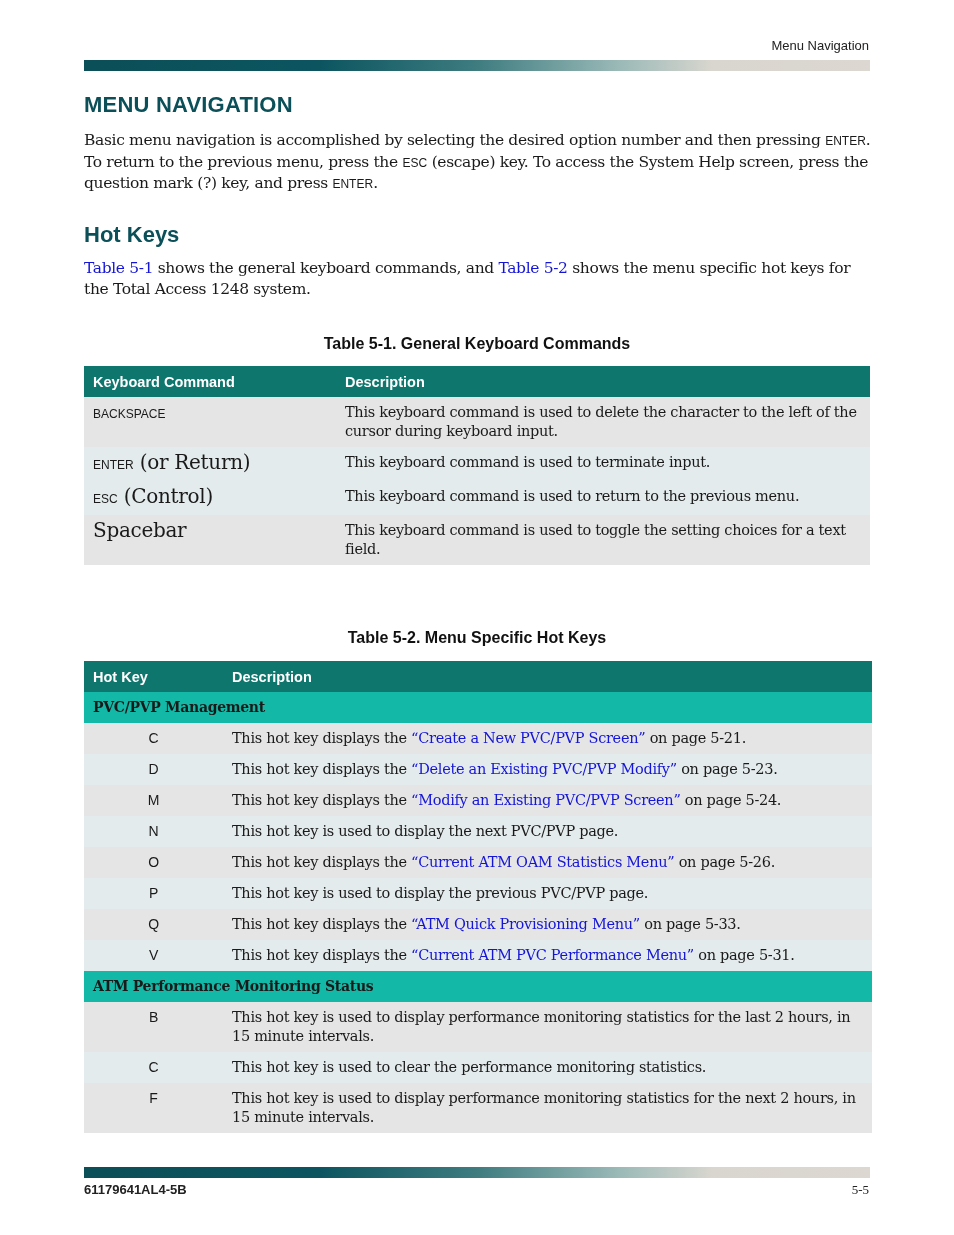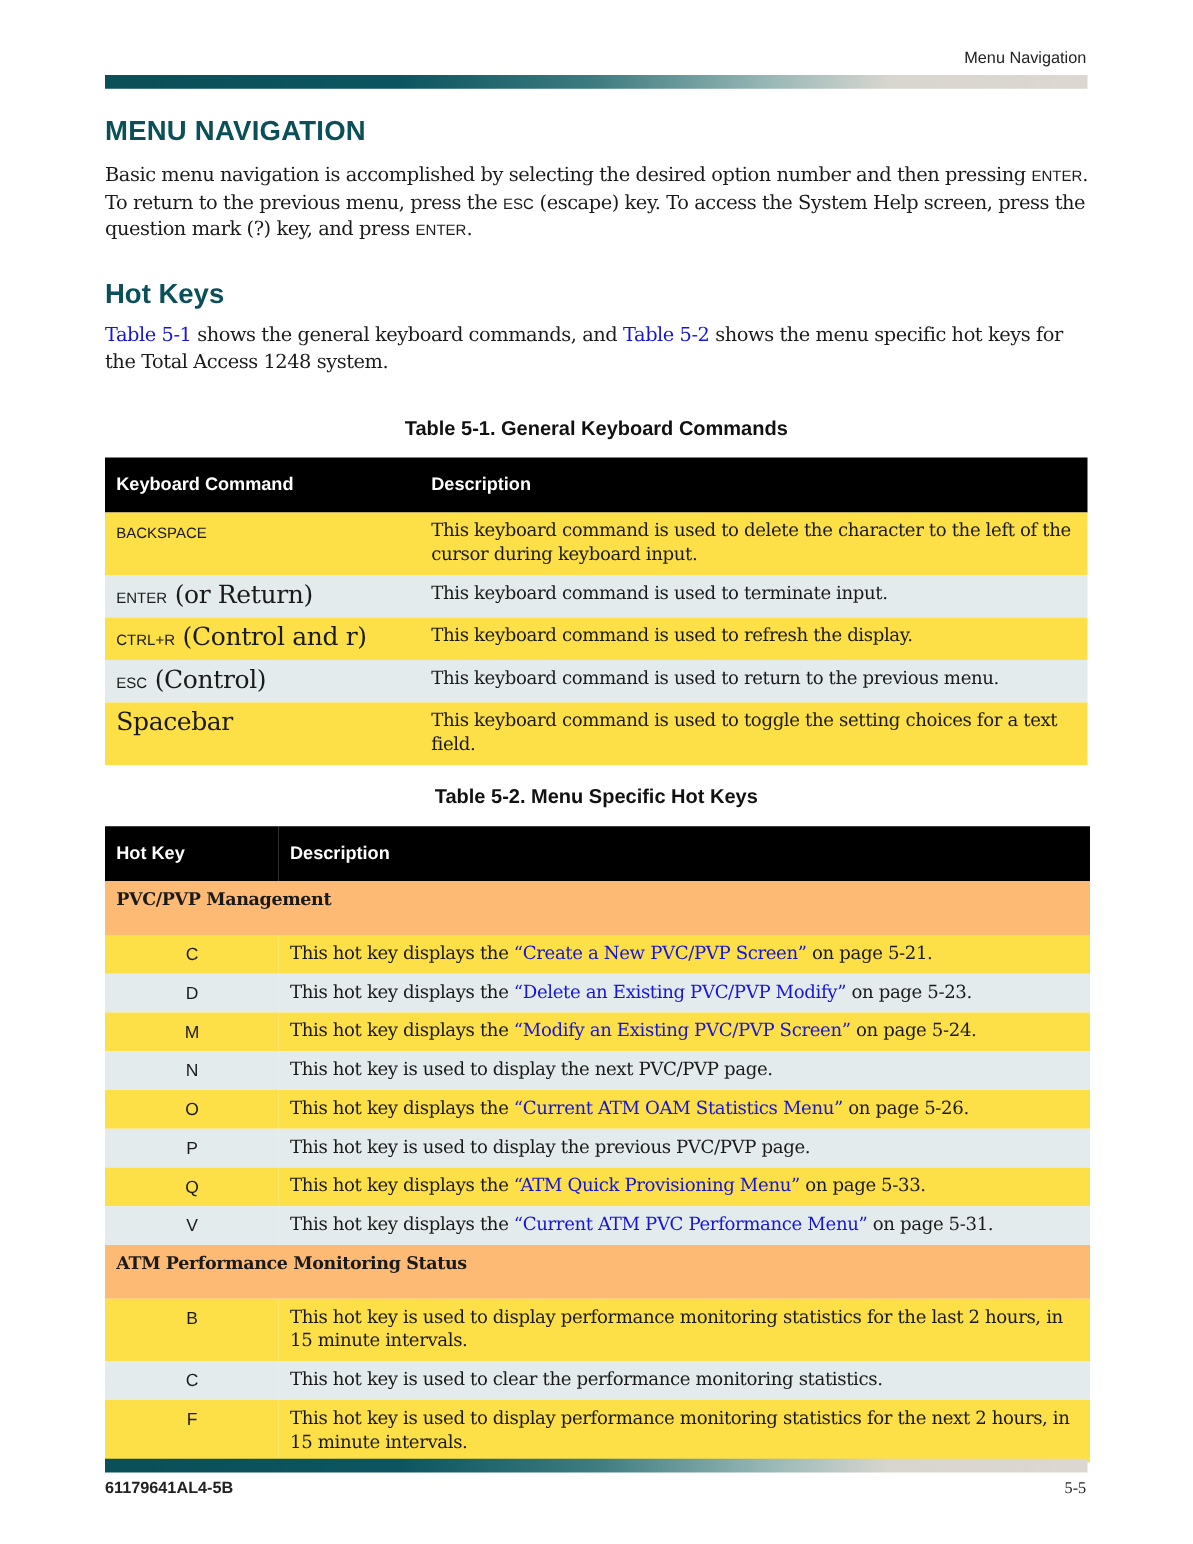--- a/index.html
+++ b/index.html
@@ -24,27 +24,27 @@
     a.xref { color: #1515d6; text-decoration: none; }
 
     .caption { position: absolute; left: 84px; width: 786px; text-align: center; font-family: "Liberation Sans", sans-serif;
       font-weight: bold; font-size: 16px; color: #111; margin: 0; }
     .cap1 { top: 335px; }
     .cap2 { top: 629px; }
 
     table { position: absolute; border-collapse: collapse; table-layout: fixed; }
     .t1 { left: 84px; top: 366px; width: 786px; }
     .t2 { left: 84px; top: 661px; width: 788px; }
-    th { background: #000000; color: #ffffff; font-family: "Liberation Sans", sans-serif; font-weight: bold;
-      font-size: 14.5px; text-align: left; padding: 0 9px; height: 44px; }
+    th { background: #0f766e; color: #ffffff; font-family: "Liberation Sans", sans-serif; font-weight: bold;
+      font-size: 14.5px; text-align: left; padding: 0 9px; height: 31px; }
     td { font-family: "DejaVu Serif", serif; font-size: 14.5px; line-height: 19px; color: #1a1a1a;
       vertical-align: top; padding: 6px 9px 6px 9px; letter-spacing: -0.3px; }
-    tr.dark td { background: #fde047; }
+    tr.dark td { background: #e5e5e5; }
     tr.light td { background: #e4ebec; }
-    tr.section td { background: #fdba74; font-weight: bold; font-size: 14px; padding-top: 6px; padding-bottom: 18px; }
+    tr.section td { background: #14b8a6; font-weight: bold; font-size: 14px; padding-top: 6px; padding-bottom: 6px; }
     td.cmd { font-family: "Liberation Sans", sans-serif; font-size: 15px; }
     td.cmd .paren { font-family: "DejaVu Serif", serif; font-size: 20px; }
     td.key { font-family: "Liberation Sans", sans-serif; font-size: 14px; text-align: center; padding-left: 0; padding-right: 0; }
     .t1 col.c1 { width: 252px; }
     .t2 col.c1 { width: 139px; }
     tr.r1 td { height: 38px; }
     tr.r1s td { height: 19px; }
     tr.r2 td { height: 19px; }
 
     .footer-left { position: absolute; left: 84px; top: 1182px; font-family: "Liberation Sans", sans-serif; font-size: 13px; color: #222; font-weight: bold; }
@@ -76,24 +76,20 @@
     <th>Keyboard Command</th>
     <th>Description</th>
   </tr>
   <tr class="dark r1">
     <td class="cmd"><span class="sc">Backspace</span></td>
     <td>This keyboard command is used to delete the character to the left of the cursor during keyboard input.</td>
   </tr>
   <tr class="light r1s">
     <td class="cmd"><span class="sc">Enter</span><span class="paren"> (or Return)</span></td>
     <td>This keyboard command is used to terminate input.</td>
-  </tr>
-  <tr class="dark r1s">
-    <td class="cmd"><span class="sc">Ctrl+R</span><span class="paren"> (Control and r)</span></td>
-    <td>This keyboard command is used to refresh the display.</td>
   </tr>
   <tr class="light r1s">
     <td class="cmd"><span class="sc">Esc</span><span class="paren"> (Control)</span></td>
     <td>This keyboard command is used to return to the previous menu.</td>
   </tr>
   <tr class="dark r1">
     <td class="cmd"><span class="paren">Spacebar</span></td>
     <td>This keyboard command is used to toggle the setting choices for a text field.</td>
   </tr>
 </tbody>

